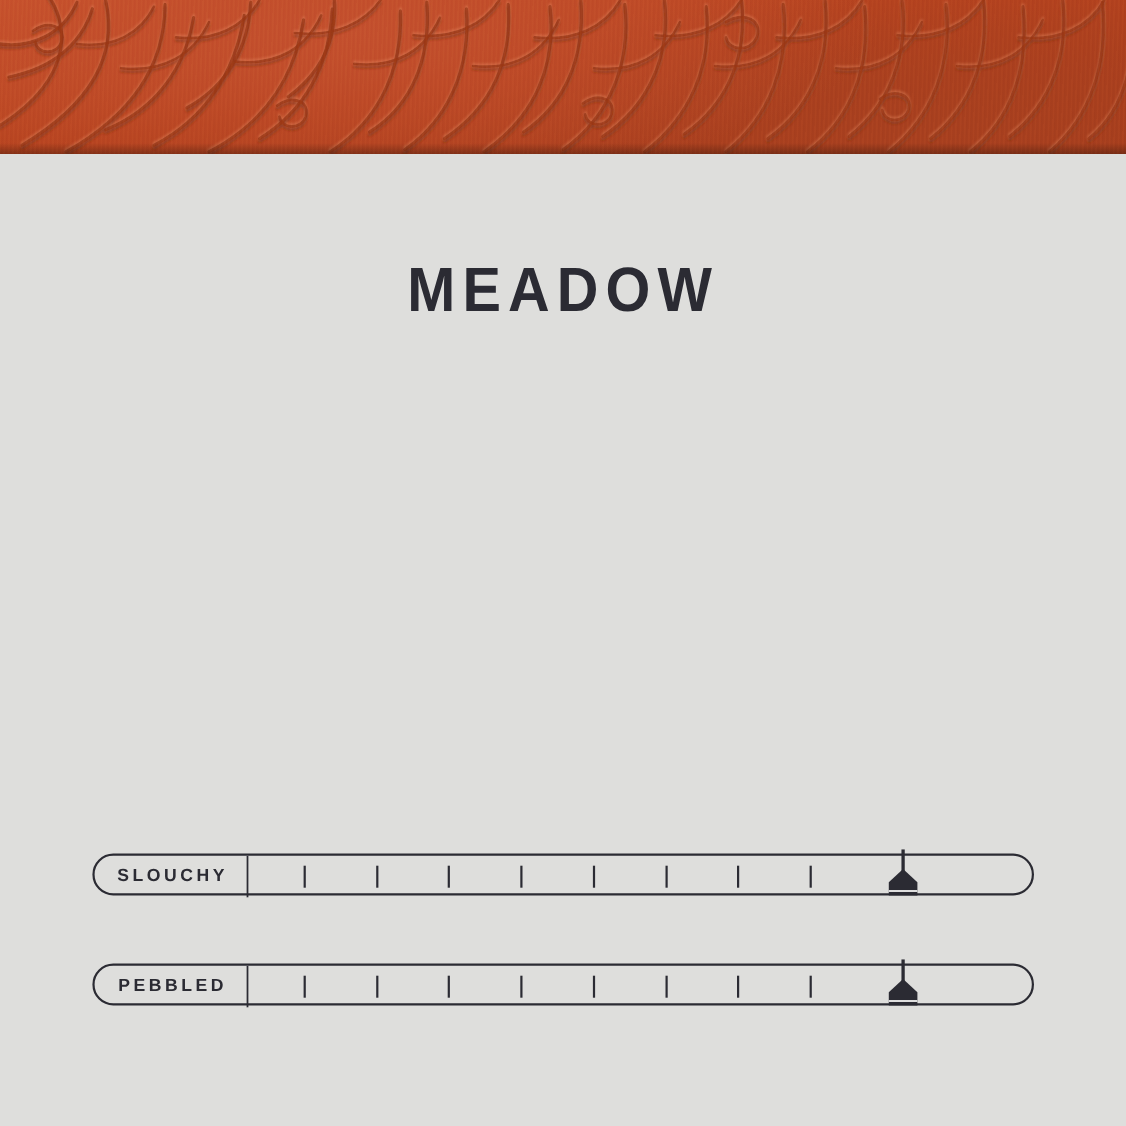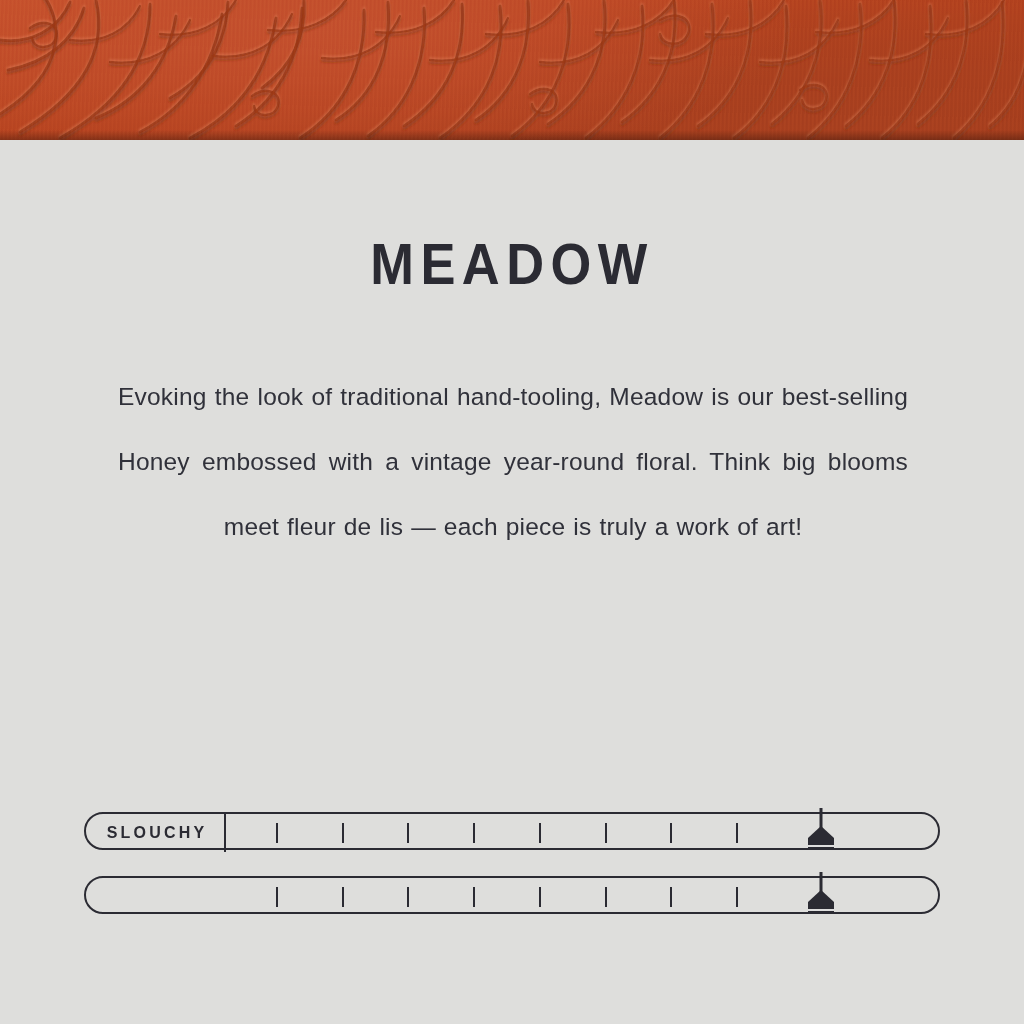--- a/index.html
+++ b/index.html
@@ -91,21 +91,21 @@
     word-spacing: 1px;
   }
 
   
   .slider-wrap {
     position: absolute;
     left: 84px;
     width: 856px;
     height: 40px;
   }
-  .slider-1 { top: 776px; margin-top: 36px; }
+  .slider-1 { top: 776px; }
   .slider-2 { top: 876px; }
 
   .slider-track {
     position: absolute;
     top: 0;
     left: 0;
     width: 856px;
     height: 38px;
     border: 2px solid #2b2b33;
     border-radius: 19px;
@@ -234,21 +234,20 @@
         <path d="M800 90 C 814 80, 830 86, 826 100 C 822 112, 804 112, 802 100" stroke-width="2.6"></path>
         <path d="M660 20 C 676 10, 694 18, 688 34 C 682 48, 662 46, 660 34" stroke-width="2.6"></path>
       </g>
     </svg>
     <div class="grain"></div>
     <div class="band-shadow"></div>
   </div>
 
   <div class="title">MEADOW</div>
 
-  <div class="description">Evoking the look of traditional hand-tooling, Meadow is our best-selling Honey embossed with a vintage year-round floral. Think big blooms meet fleur de lis — each piece is truly a work of art!</div>
 
   <div class="slider-wrap slider-1">
     <div class="slider-track">
       <div class="slider-end-label label-left">SLOUCHY</div>
       <div class="ticks">
         <div class="tick" style="left:8.7%"></div>
         <div class="tick" style="left:20.2%"></div>
         <div class="tick" style="left:31.7%"></div>
         <div class="tick" style="left:43.2%"></div>
         <div class="tick" style="left:54.7%"></div>
@@ -261,20 +260,21 @@
       <svg width="34" height="48" viewBox="0 0 34 48" aria-hidden="true">
         <path d="M17 0 L17 26" stroke="#2b2b33" stroke-width="3"></path>
         <path d="M17 18 L30 30 L30 42 L4 42 L4 30 Z" fill="#2b2b33"></path>
         <path d="M4 38 L30 38" stroke="#dedede" stroke-width="2"></path>
       </svg>
     </div>
   </div>
 
   <div class="slider-wrap slider-2">
     <div class="slider-track">
+      <div class="slider-end-label label-left">PEBBLED</div>
       <div class="ticks">
         <div class="tick" style="left:8.7%"></div>
         <div class="tick" style="left:20.2%"></div>
         <div class="tick" style="left:31.7%"></div>
         <div class="tick" style="left:43.2%"></div>
         <div class="tick" style="left:54.7%"></div>
         <div class="tick" style="left:66.2%"></div>
         <div class="tick" style="left:77.7%"></div>
         <div class="tick" style="left:89.2%"></div>
       </div>

